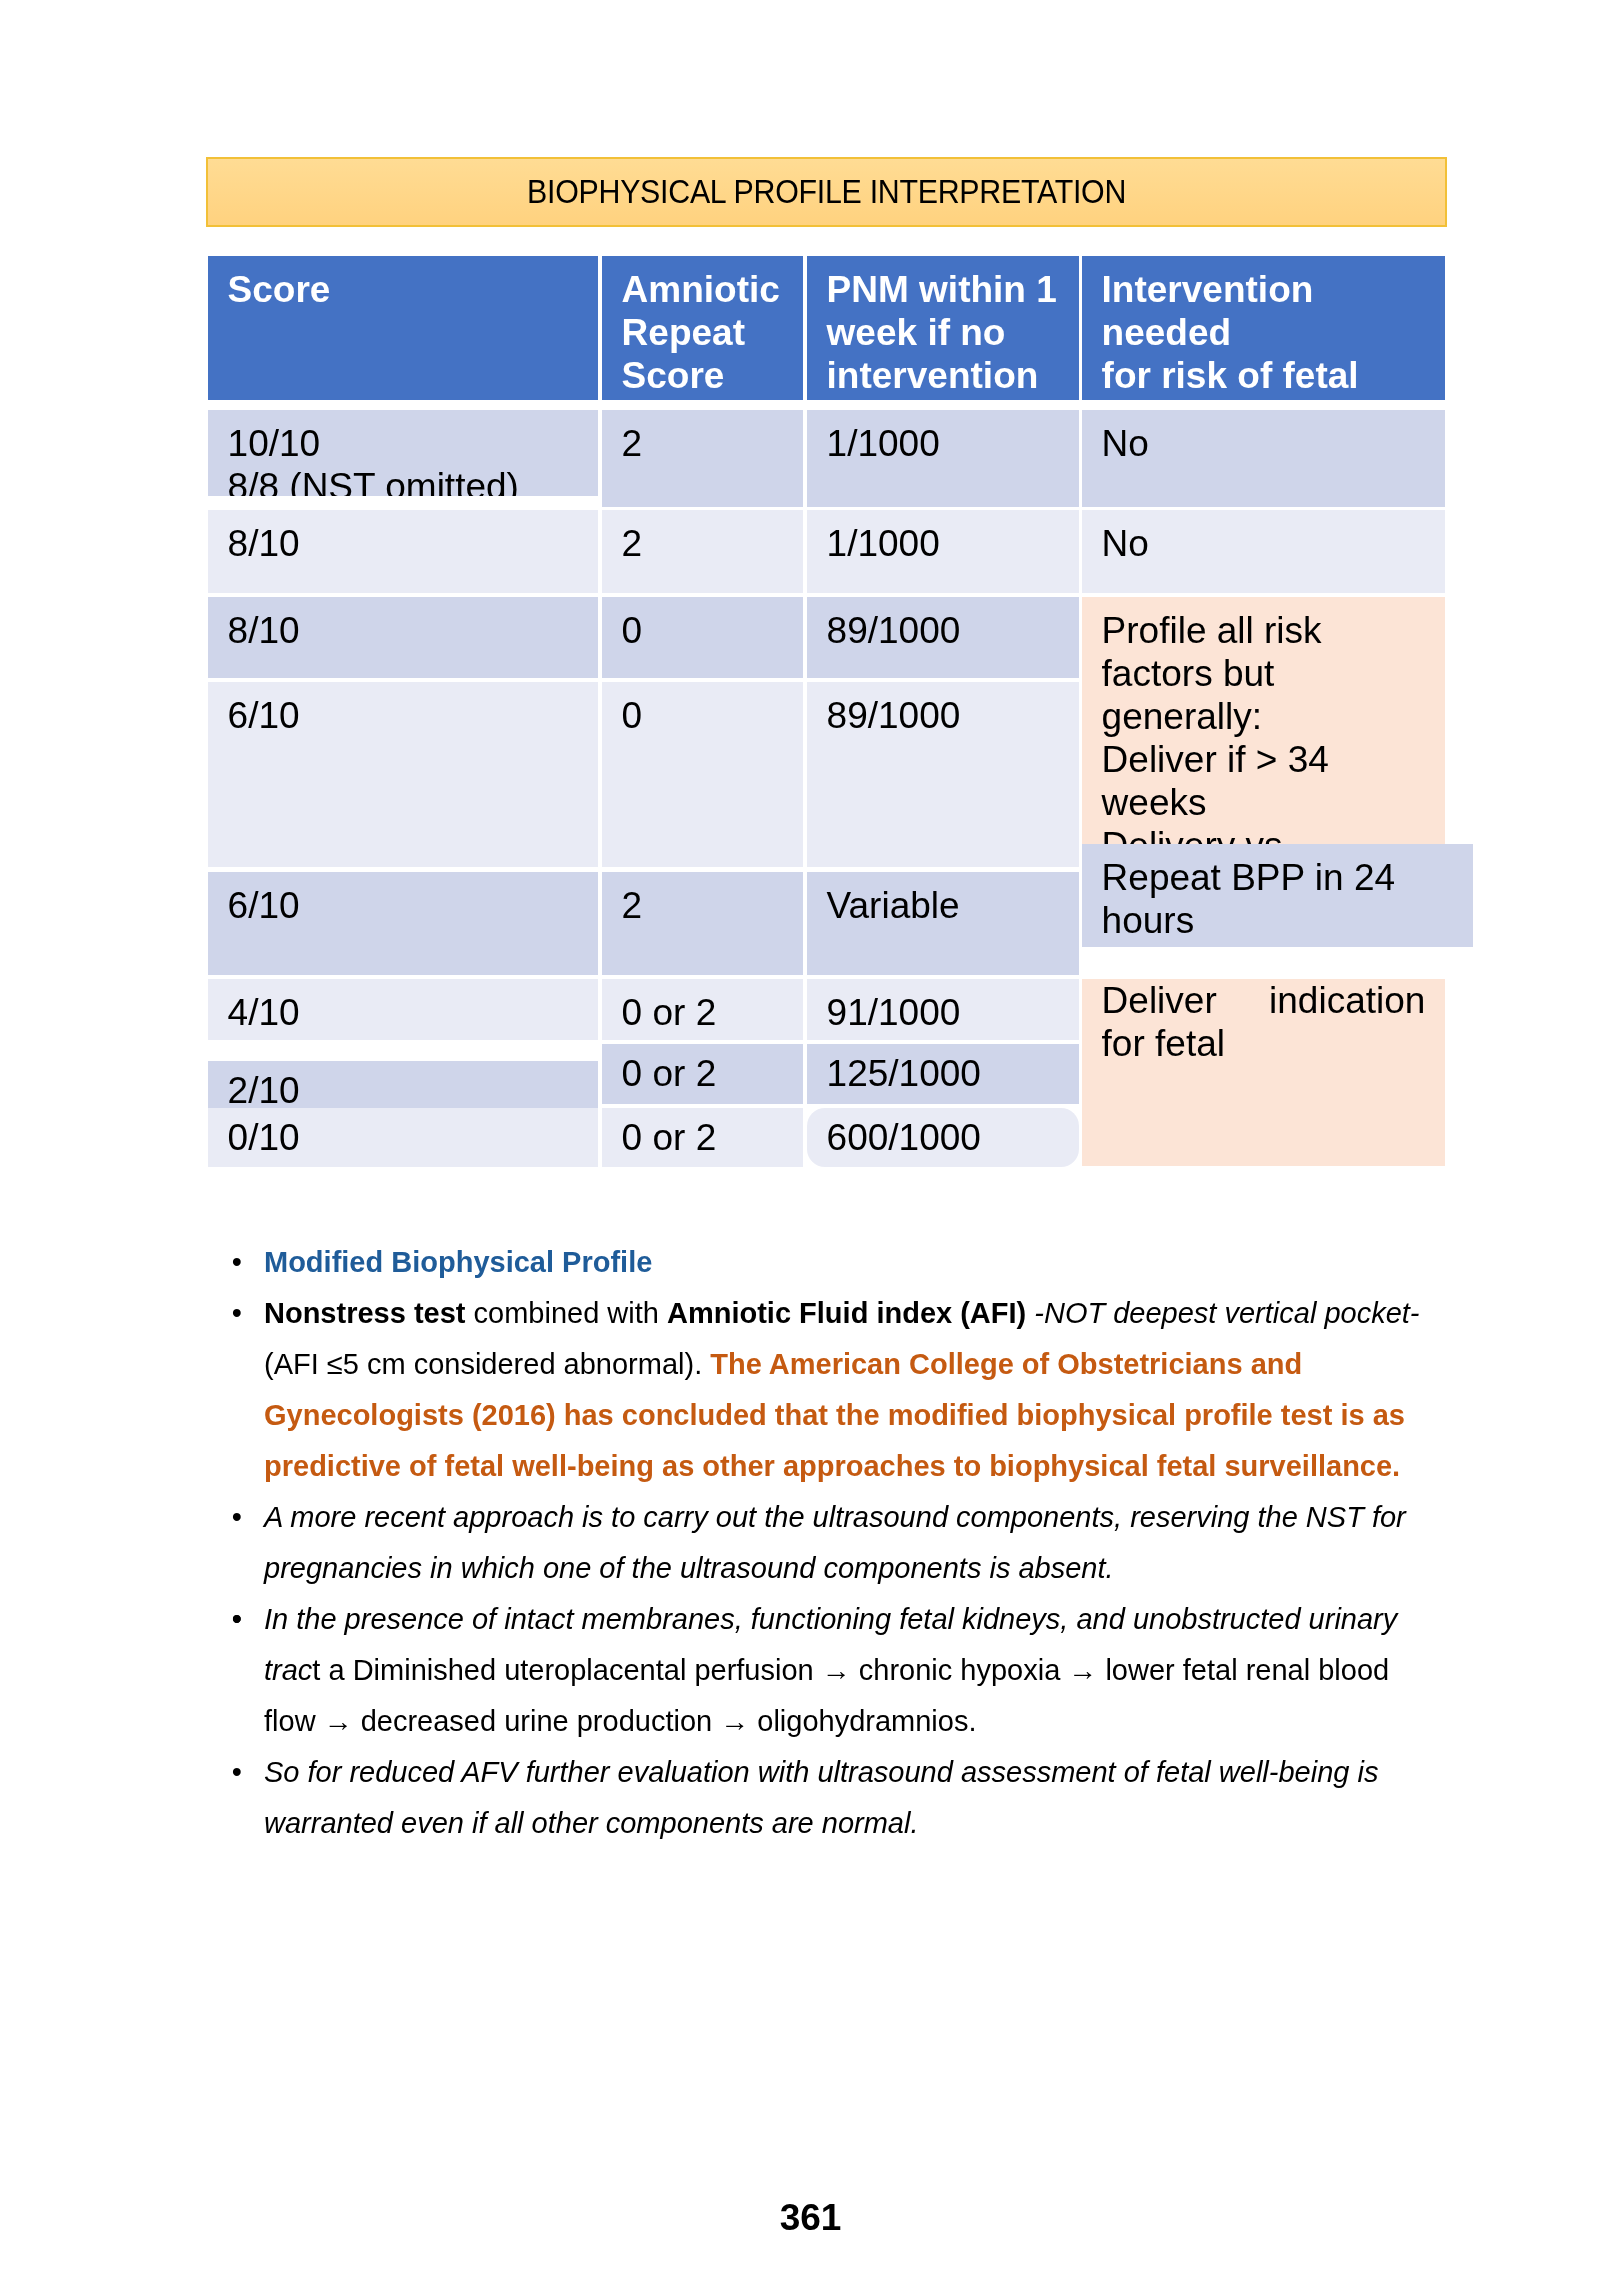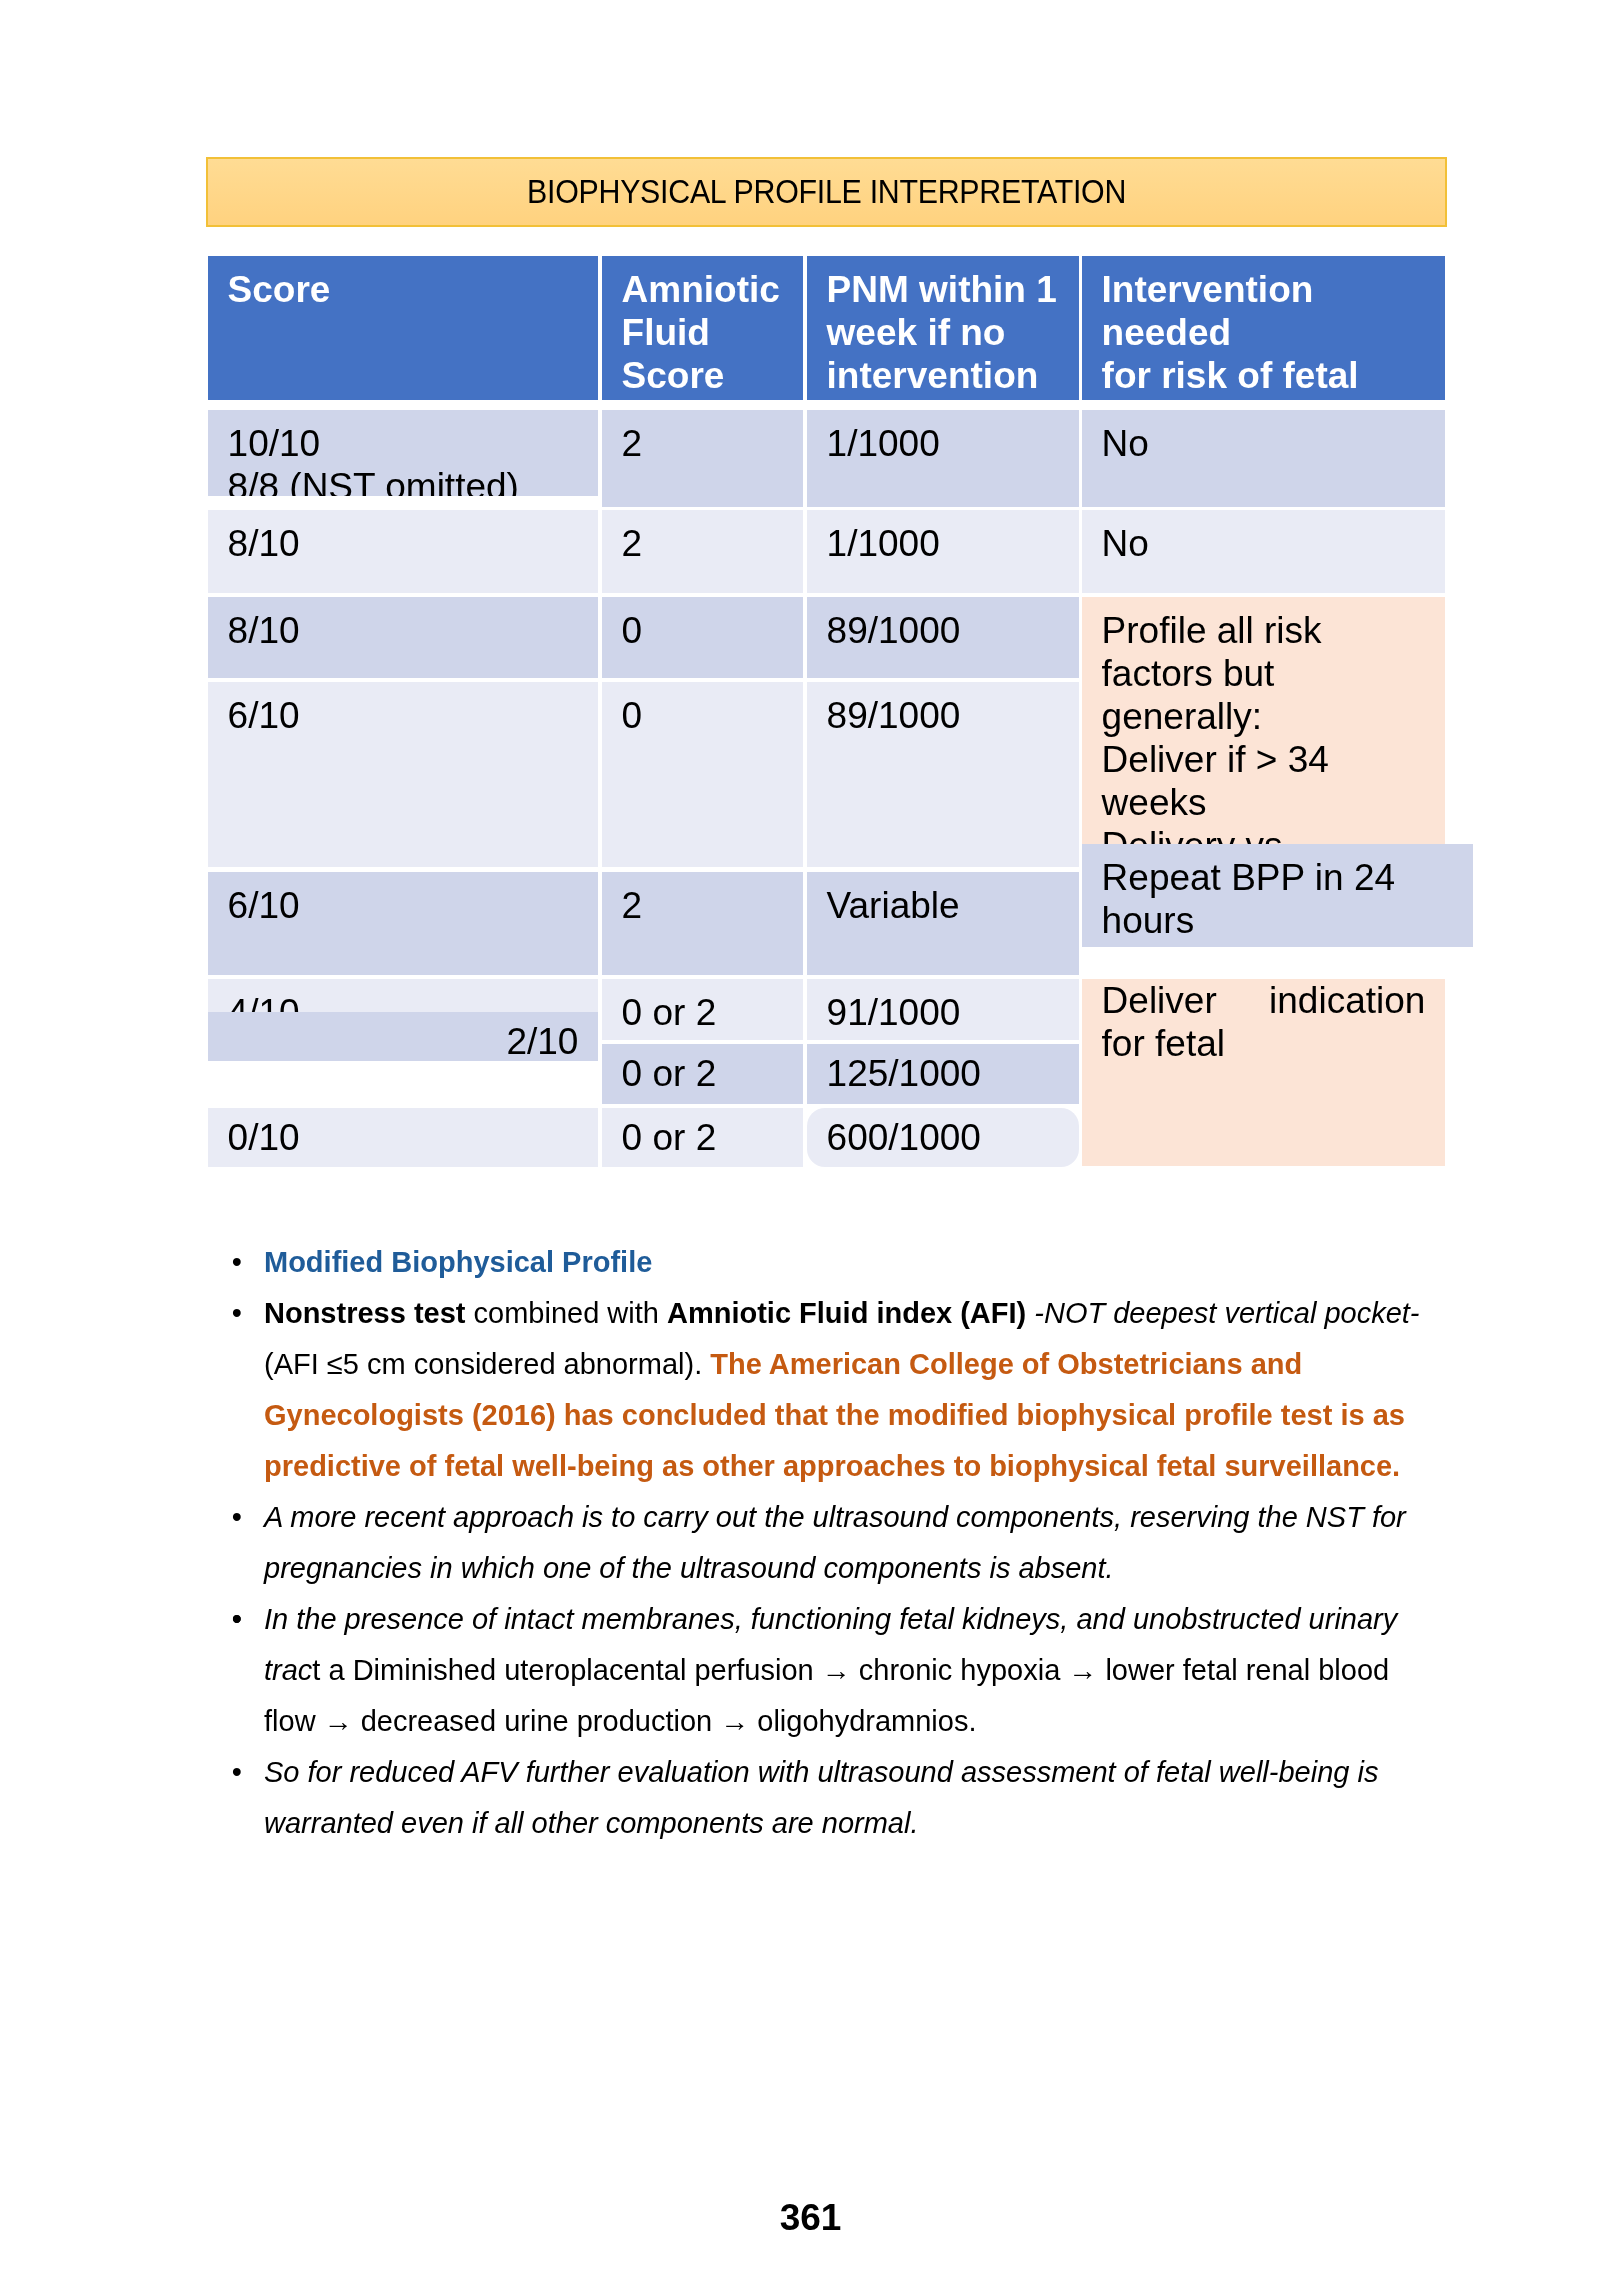--- a/index.html
+++ b/index.html
@@ -34,21 +34,21 @@
 
 <div class="title-bar">
   <span>BIOPHYSICAL PROFILE INTERPRETATION</span>
 </div>
 
 <div class="cell hdr" style="left:208px;top:256px;width:390px;height:144px;">
   <span>Score</span>
 </div>
 <div class="cell hdr" style="left:602px;top:256px;width:201px;height:144px;">
   <span>Amniotic</span>
-  <span>Fluid Score</span>
+  <span>Repeat Score</span>
 </div>
 <div class="cell hdr" style="left:807px;top:256px;width:272px;height:144px;">
   <span>PNM within 1</span>
   <span>week if no</span>
   <span>intervention</span>
 </div>
 <div class="cell hdr" style="left:1082px;top:256px;width:363px;height:144px;">
   <span>Intervention needed</span>
   <span>for risk of fetal death</span>
 </div>
@@ -126,21 +126,21 @@
 <div class="cell light" style="left:208px;top:979px;width:390px;height:61px;">
   <span>4/10</span>
 </div>
 <div class="cell light" style="left:602px;top:979px;width:201px;height:61px;">
   <span>0 or 2</span>
 </div>
 <div class="cell light" style="left:807px;top:979px;width:272px;height:61px;">
   <span>91/1000</span>
 </div>
 
-<div class="cell dark" style="left:208px;top:1012px;width:390px;height:49px;padding-top:7.8px;text-align:right;">
+<div class="cell dark" style="left:208px;top:1061px;width:390px;height:60px;padding-top:7.8px;">
   <span>2/10</span>
 </div>
 <div class="cell dark" style="left:602px;top:1044px;width:201px;height:60px;padding-top:7.8px;">
   <span>0 or 2</span>
 </div>
 <div class="cell dark" style="left:807px;top:1044px;width:272px;height:60px;padding-top:7.8px;">
   <span>125/1000</span>
 </div>
 
 <div class="cell light" style="left:208px;top:1108px;width:390px;height:59px;padding-top:7.8px;">

